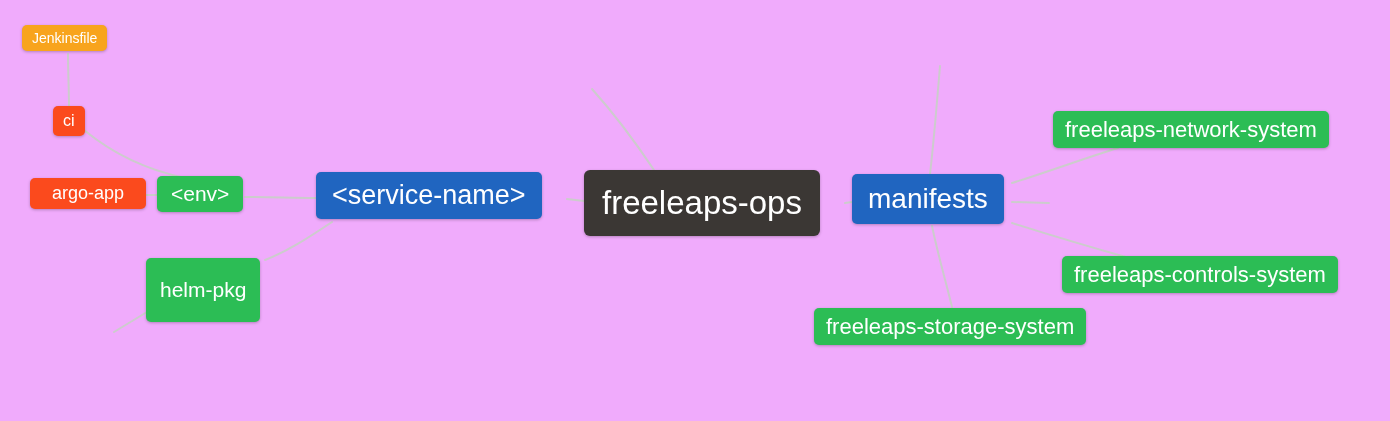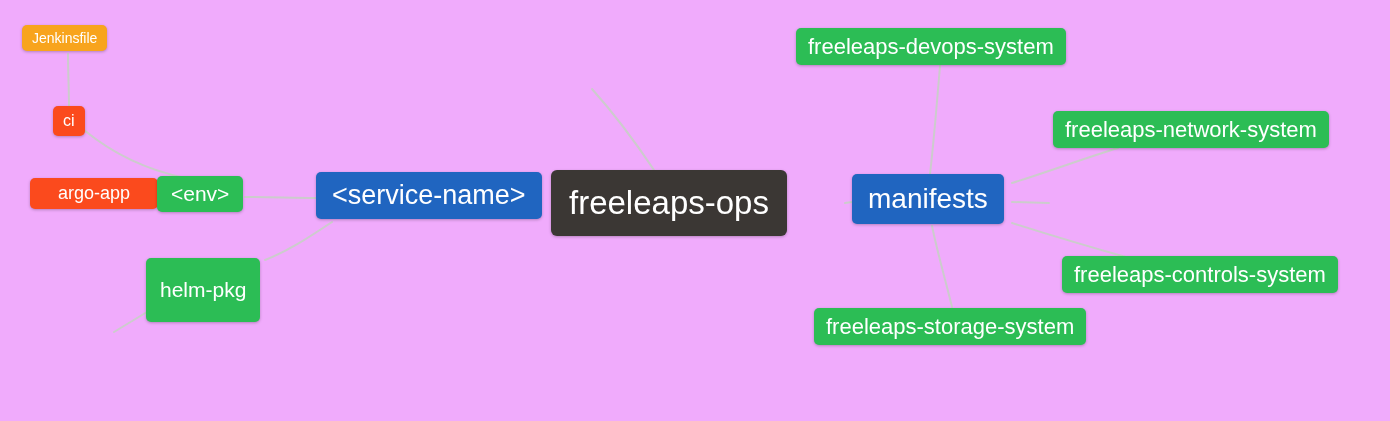--- a/index.html
+++ b/index.html
@@ -41,27 +41,27 @@
     box-sizing: border-box;
   }
   .c-blue   { background: #2065c0; }
   .c-green  { background: #2cbd55; }
   .c-red    { background: #fb4a1d; }
   .c-orange { background: #f8a41d; }
   .c-dark   { background: #3b3734; }
 
   .n-jenkinsfile { left: 22px;  top: 25px;  font-size: 14px; padding: 5px 10px; }
   .n-ci          { left: 53px;  top: 106px; font-size: 16px; padding: 6px 10px; }
-  .n-argo-app    { left: 30px;  top: 178px; font-size: 18px; padding: 5px 28px; }
+  .n-argo-app    { left: 30px;  top: 178px; font-size: 18px; padding: 5px 22px; }
   .n-env         { left: 157px; top: 176px; font-size: 21px; padding: 6px 14px; }
   .n-helm-pkg    { left: 146px; top: 258px; font-size: 21px; padding: 20px 14px; }
   .n-values      { left: 7px;   top: 332px; font-size: 18px; padding: 5px 12px; }
   .n-pipeline    { left: 313px; top: 38px;  font-size: 28px; padding: 9px 14px; }
   .n-service     { left: 316px; top: 172px; font-size: 27px; padding: 8px 16px; }
-  .n-ops         { left: 551px; top: 170px; font-size: 33px; padding: 14px 18px; border-radius: 6px; }
+  .n-ops         { left: 584px; top: 170px; font-size: 33px; padding: 14px 18px; border-radius: 6px; }
   .n-manifests   { left: 852px; top: 174px; font-size: 28px; padding: 9px 16px; }
   .n-devops      { left: 796px;  top: 28px;  font-size: 22px; padding: 6px 12px; }
   .n-network     { left: 1053px; top: 111px; font-size: 22px; padding: 6px 12px; }
   .n-monitoring  { left: 1049px; top: 184px; font-size: 22px; padding: 6px 12px; }
   .n-controls    { left: 1062px; top: 256px; font-size: 22px; padding: 6px 12px; }
   .n-storage     { left: 814px;  top: 308px; font-size: 22px; padding: 6px 12px; }
 </style>
 </head>
 <body>
 
@@ -85,18 +85,17 @@
   </svg>
 
   <div class="node c-orange n-jenkinsfile">Jenkinsfile</div>
   <div class="node c-red    n-ci">ci</div>
   <div class="node c-red    n-argo-app">argo-app</div>
   <div class="node c-green  n-env">&lt;env&gt;</div>
   <div class="node c-green  n-helm-pkg">helm-pkg</div>
   <div class="node c-blue   n-service">&lt;service-name&gt;</div>
   <div class="node c-dark   n-ops">freeleaps-ops</div>
   <div class="node c-blue   n-manifests">manifests</div>
-  <div class="node c-green  n-devops">freeleaps-devops-system</div>
   <div class="node c-green  n-network">freeleaps-network-system</div>
   <div class="node c-green  n-controls">freeleaps-controls-system</div>
   <div class="node c-green  n-storage">freeleaps-storage-system</div>
 
 </div>
 
 </body></html>

